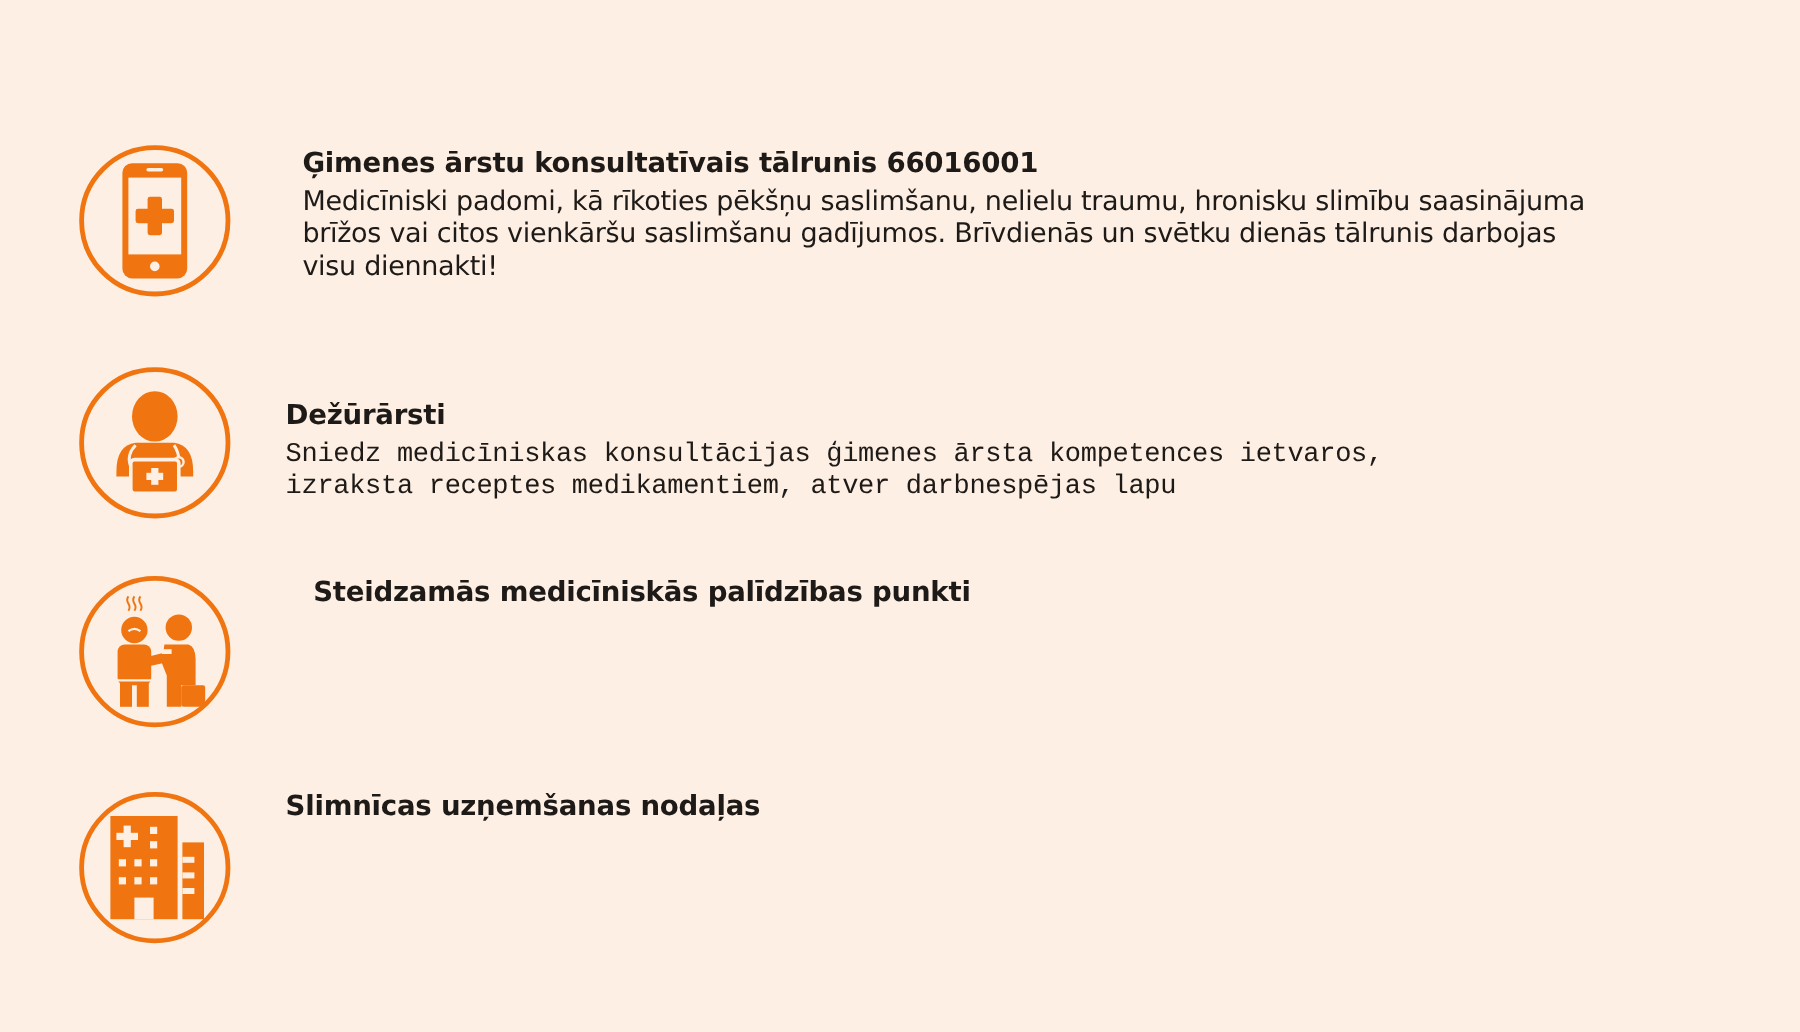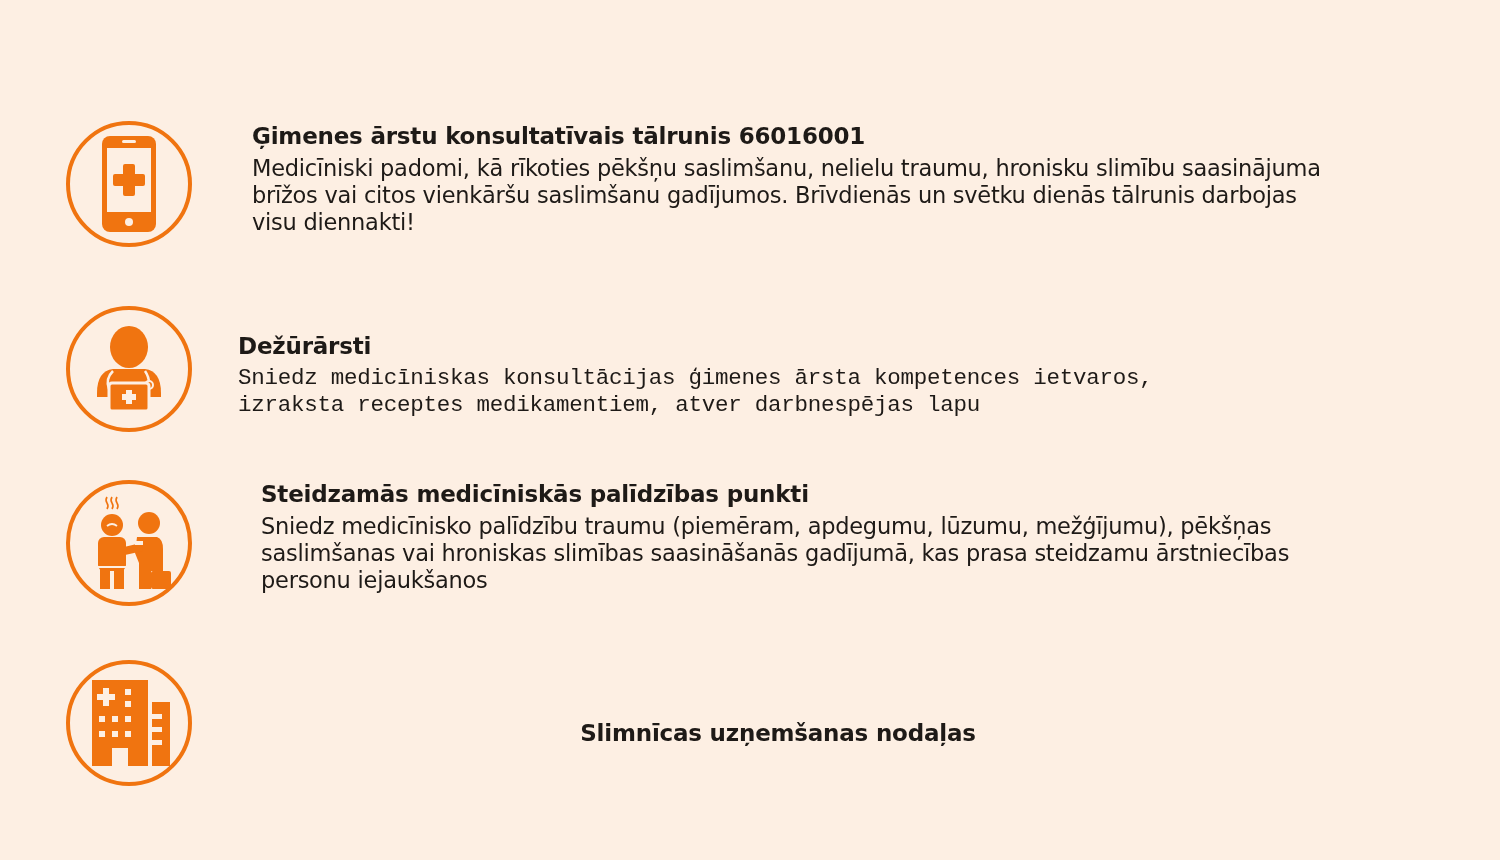--- a/index.html
+++ b/index.html
@@ -109,21 +109,20 @@
       <circle cx="70" cy="30" r="11" fill="#f07410"></circle>
       <path d="M58 44 L78 44 Q84 46 84 56 L84 78 L72 78 L72 96 L60 96 L60 70 L56 60 Z" fill="#f07410"></path>
       <path d="M45 54 L62 50 L64 58 L46 62 Z" fill="#f07410"></path>
       <rect x="56" y="48" width="8" height="4" fill="#fdefe3"></rect>
 
       <rect x="72" y="78" width="20" height="18" rx="2" fill="#f07410"></rect>
     </svg>
   </div>
   <div class="text" style="left:241px; top:476px;margin-left:20px;">
     <div class="title">Steidzamās medicīniskās palīdzības punkti</div>
-    <div class="desc" style="width:1050px;">Sniedz medicīnisko palīdzību traumu (piemēram, apdegumu, lūzumu, mežģījumu), pēkšņas saslimšanas vai hroniskas slimības saasināšanās gadījumā, kas prasa steidzamu ārstniecības personu iejaukšanos</div>
   </div>
 </div>
 
 <div class="item" style="top:0;">
   <div class="icon-circle" style="top:660px;">
     <svg width="90" height="90" viewBox="0 0 90 90">
 
       <rect x="8" y="2" width="56" height="86" fill="#f07410"></rect>
 
       <rect x="28" y="70" width="16" height="18" fill="#fdefe3"></rect>
@@ -139,16 +138,16 @@
       <rect x="15" y="53" width="6" height="6" fill="#fdefe3"></rect>
       <rect x="28" y="53" width="6" height="6" fill="#fdefe3"></rect>
       <rect x="41" y="53" width="6" height="6" fill="#fdefe3"></rect>
 
       <rect x="68" y="24" width="18" height="64" fill="#f07410"></rect>
       <rect x="68" y="36" width="10" height="5" fill="#fdefe3"></rect>
       <rect x="68" y="49" width="10" height="5" fill="#fdefe3"></rect>
       <rect x="68" y="62" width="10" height="5" fill="#fdefe3"></rect>
     </svg>
   </div>
-  <div class="text" style="left:238px; top:715px;text-align:center;">
+  <div class="text" style="left:238px; top:654px;">
     <div class="title">Slimnīcas uzņemšanas nodaļas</div>
   </div>
 </div>
 
 </body></html>

